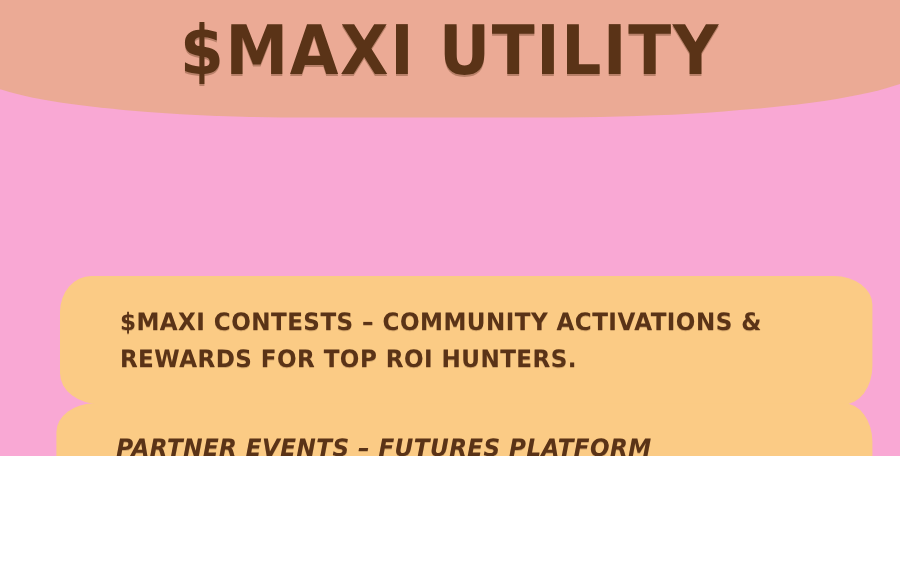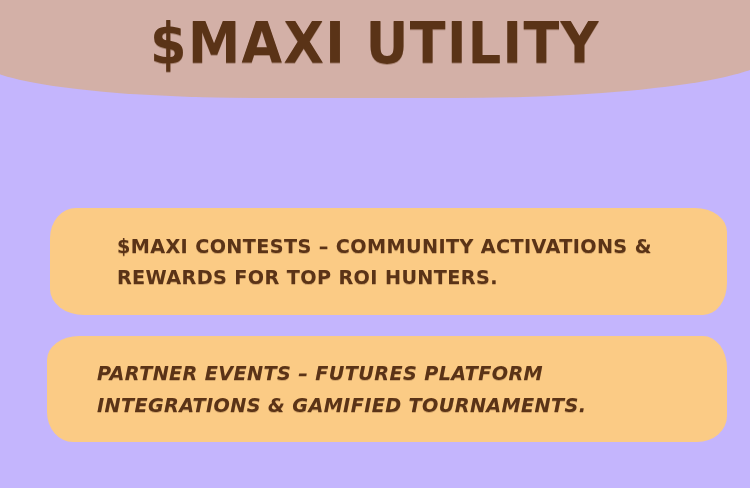--- a/index.html
+++ b/index.html
@@ -8,22 +8,22 @@
   }
   body {
     width: 750px;
     height: 488px;
     overflow: hidden;
     font-family: "DejaVu Sans", sans-serif;
   }
   #slide {
     position: relative;
     width: 750px;
-    height: 488px;
-    background: #c4b5fd;
+    height: 380px;
+    background: #f9a8d4;
     overflow: hidden;
   }
   
   #bg-wash {
     position: absolute;
     left: -20px;
     top: -10px;
     width: 790px;
     height: 108px;
     background: #e0ab60;
@@ -58,25 +58,24 @@
   
   .card.c1 {
     left: 48px;
     top: 98px;
     width: 679px;
     height: 99px;
     border-radius: 30px 26px 34px 22px / 26px 30px 24px 32px;
   }
   .card.c2 {
     left: 50px;
-    top: 208px;
+    top: 230px;
     width: 677px;
     height: 107px;
     border-radius: 26px 32px 24px 34px / 30px 24px 32px 26px;
-    padding-left: 17px;
   }
   .card.c3 {
     left: 47px;
     top: 336px;
     width: 680px;
     height: 106px;
     border-radius: 32px 24px 30px 26px / 24px 32px 26px 30px;
     font-style: italic;
   }
   

